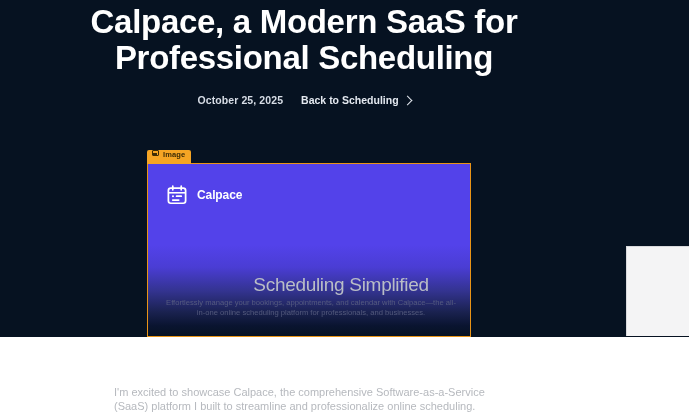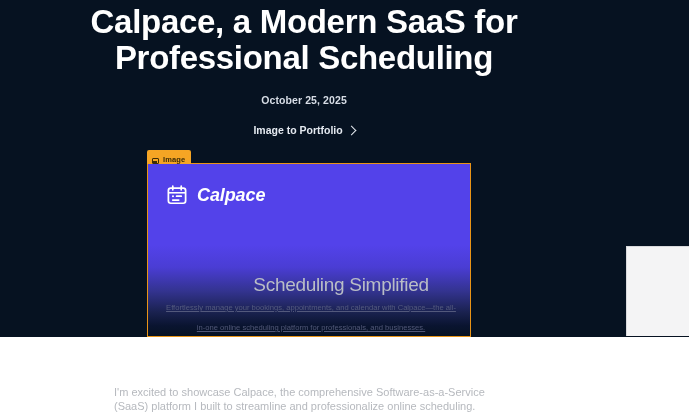--- a/index.html
+++ b/index.html
@@ -39,21 +39,20 @@
   }
 
   .meta-row {
     position:absolute;
     left:0; top:94px;
     width:608px;
     display:flex;
     justify-content:center;
     align-items:center;
     gap:18px;
-    flex-direction:column;
   }
   .meta-date {
     color:#d7dde6;
     font-size:10.5px;
     font-weight:bold;
     letter-spacing:0.1px;
   }
   .meta-link {
     display:flex;
     align-items:center;
@@ -98,21 +97,21 @@
   .badge {
     position:absolute;
     left:147px; top:150px;
     height:14px;
     padding:0 6px 0 5px;
     background:#f5a524;
     color:#3d2c06;
     font-size:7.5px;
     font-weight:bold;
     display:flex;
-    align-items:flex-end;
+    align-items:flex-start;
     gap:4px;
     border-radius:2px 2px 0 0;
     letter-spacing:0.1px;
     z-index:5;
   }
   .badge-ico {
     width:7px; height:6px;
     border:1.2px solid #3d2c06;
     border-radius:1px;
     display:block;
@@ -131,46 +130,44 @@
   .brand {
     position:absolute;
     left:18px; top:20px;
     display:flex;
     align-items:center;
     gap:9px;
   }
   .cal-icon { width:22px; height:22px; display:block; }
   .brand-name {
     color:#ffffff;
-    font-size:18px;
+    font-size:12px;
     font-weight:bold;
     letter-spacing:-0.1px;
-    font-style:italic;
   }
 
   
   .card-head {
     position:absolute;
     left:0; right:4px; top:110px;
     text-align:center;
     color:#b9bdc6;
     font-size:19px;
     font-weight:normal;
     letter-spacing:-0.3px;
     padding-left:68px;
   }
   .card-sub {
     position:absolute;
     left:14px; right:10px; top:134px;
     text-align:center;
     color:#5d6384;
     font-size:7.6px;
-    line-height:20px;
+    line-height:10px;
     opacity:0.85;
-    text-decoration:underline;
   }
 
   
   .side-panel {
     position:absolute;
     left:626px; top:246px;
     width:63px; height:90px;
     background:#f4f4f5;
     border-left:1px solid #d9dadd;
     border-top:1px solid #d9dadd;
@@ -191,21 +188,21 @@
 
 <div class="page">
 
   <div class="hero">
 
     <h1 class="hero-title">Calpace, a Modern SaaS for Professional Scheduling</h1>
 
     <div class="meta-row">
       <span class="meta-date">October 25, 2025</span>
       <a class="meta-link" href="#">
-        <span>Image to Portfolio</span>
+        <span>Back to Scheduling</span>
         <span class="chev"></span>
       </a>
     </div>
 
     <div class="badge">
       <span class="badge-ico"></span>
       <span>Image</span>
     </div>
 
     <div class="card-wrap">

